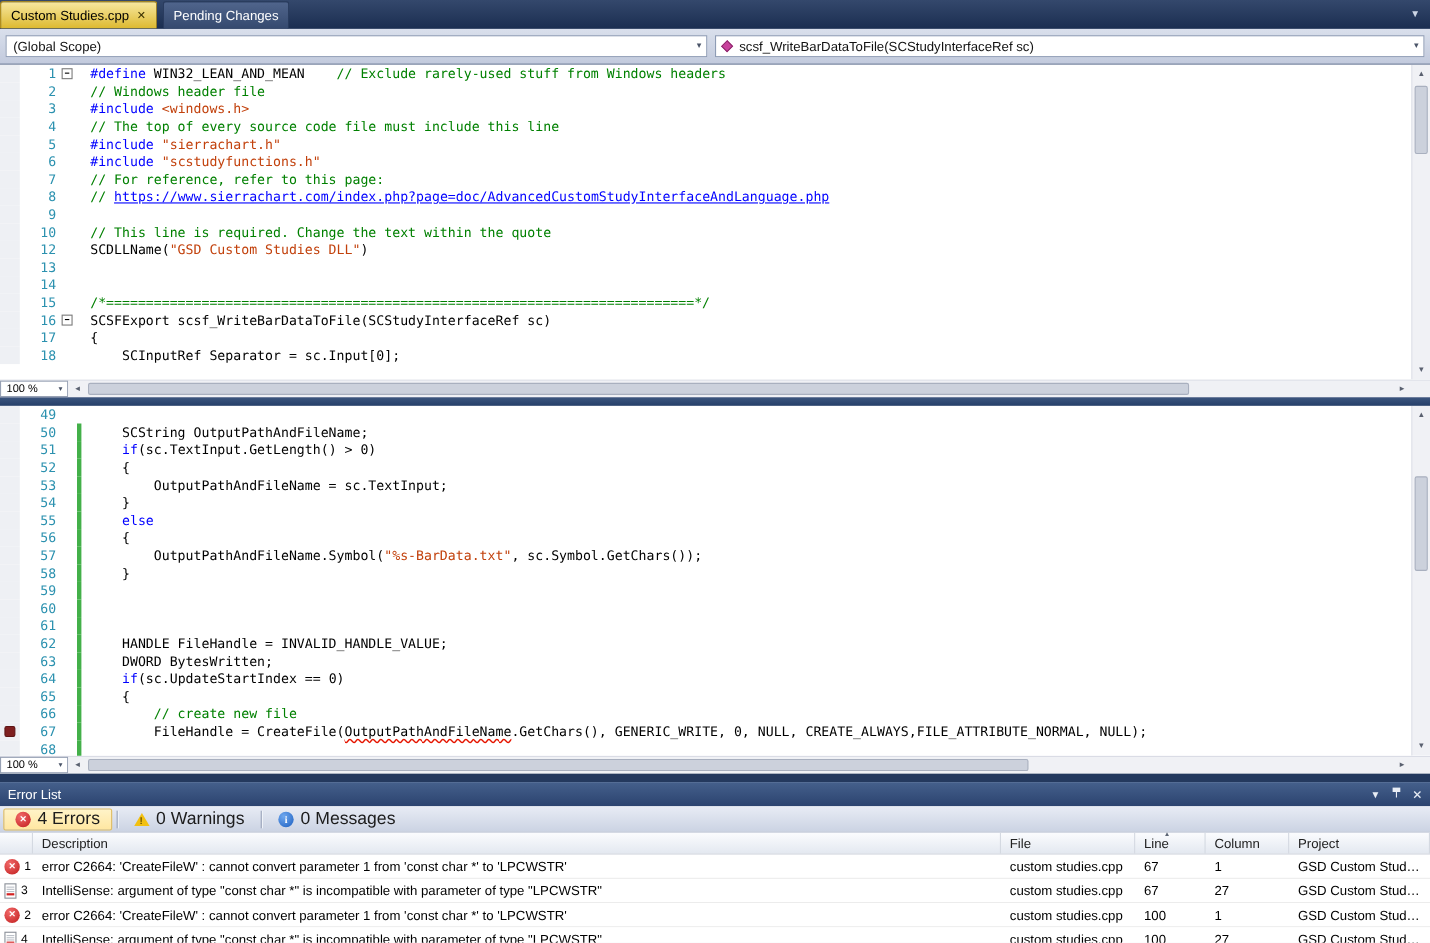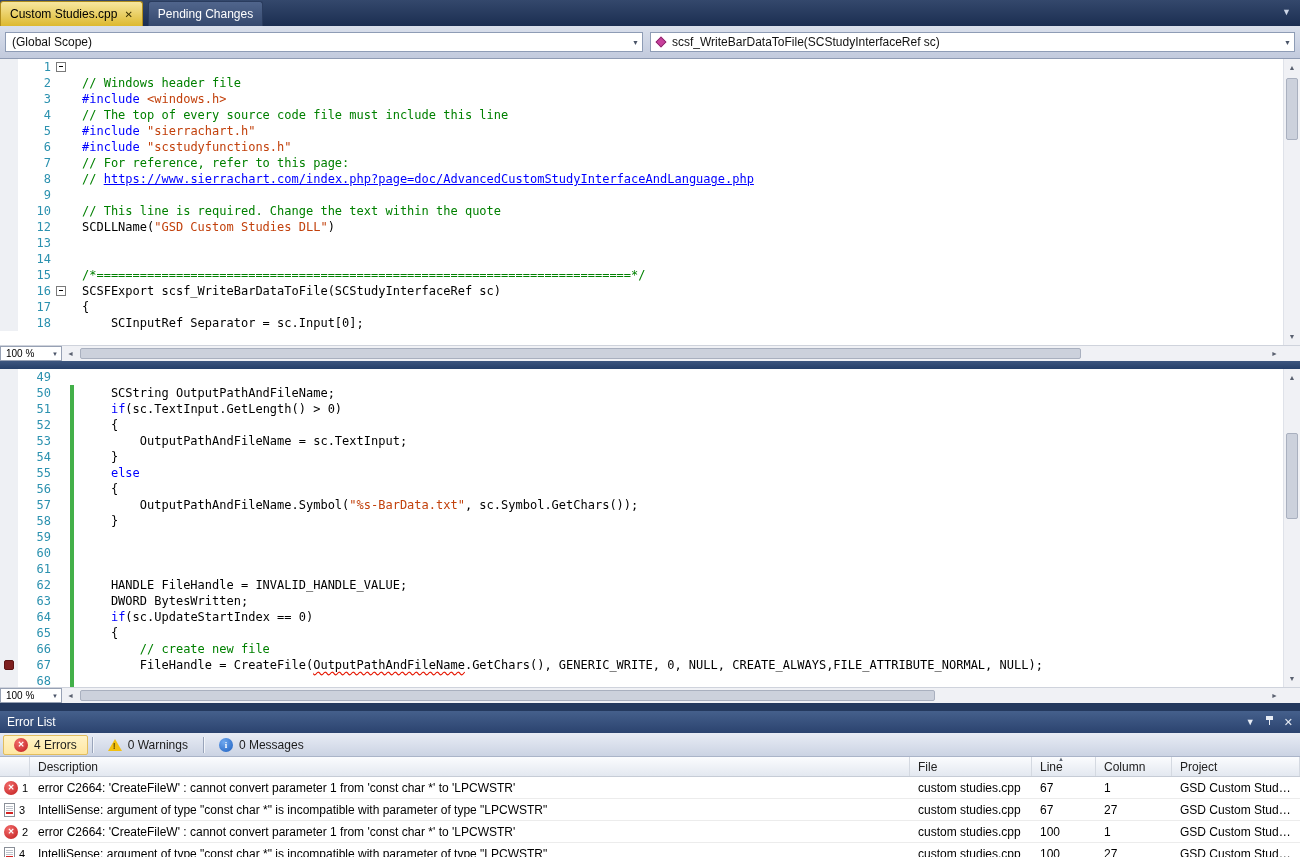--- a/index.html
+++ b/index.html
@@ -66,21 +66,21 @@
 
   
   .errorlist { height:155px; background:#fff; display:flex; flex-direction:column; }
   .el-title { height:22px; background:linear-gradient(#45608c,#2b436f); color:#fff; display:flex; align-items:center; padding:0 7px; font-size:12px; }
   .el-title-btns { margin-left:auto; display:flex; align-items:center; gap:10px; }
   .tbico { color:#e8edf5; font-size:9px; cursor:default; }
   .pin-shape { position:relative; width:9px; height:12px; display:inline-block; }
   .pin-shape::before { content:""; position:absolute; left:1px; top:1px; width:7px; height:4px; background:#e8edf5; }
   .pin-shape::after { content:""; position:absolute; left:4px; top:5px; width:1px; height:5px; background:#e8edf5; }
   .el-toolbar { height:24px; background:linear-gradient(#e8ecf5,#cbd3e3); border-bottom:1px solid #aab4c8; display:flex; align-items:center; padding:0 3px; }
-  .el-filter { height:20px; display:flex; align-items:center; gap:6px; padding:0 10px; font-size:12px; color:#1c1c1c; border:1px solid transparent; border-radius:2px; }
+  .el-filter { height:20px; display:flex; align-items:center; gap:6px; padding:0 10px; font-size:16px; color:#1c1c1c; border:1px solid transparent; border-radius:2px; }
   .el-filter.pressed { background:linear-gradient(#fff3c8,#ffe7a2); border-color:#e2bd5e; }
   .el-sep { width:1px; height:16px; background:#99a4ba; box-shadow:1px 0 0 #f2f5fa; margin:0 4px; }
 
   .icon-error { width:14px; height:14px; border-radius:50%; background:radial-gradient(circle at 35% 30%, #f26a6a, #c01d1d); position:relative; flex:none; }
   .icon-error::after { content:"\2715"; position:absolute; inset:0; display:flex; align-items:center; justify-content:center; color:#fff; font-size:8px; font-weight:bold; }
   .icon-warning { width:0; height:0; border-left:7px solid transparent; border-right:7px solid transparent; border-bottom:12px solid #f2c011; position:relative; flex:none; margin-top:1px; }
   .icon-warning::after { content:"!"; position:absolute; left:-2px; top:2px; font-size:9px; font-weight:bold; color:#6b5200; }
   .icon-message { width:14px; height:14px; border-radius:50%; background:radial-gradient(circle at 35% 30%, #6fa8ef, #1c5fc0); position:relative; flex:none; }
   .icon-message::after { content:"i"; position:absolute; inset:0; display:flex; align-items:center; justify-content:center; color:#fff; font-size:9px; font-weight:bold; font-family:"Liberation Serif",serif; }
   .icon-intellisense { width:11px; height:14px; background:#fff; border:1px solid #8a8f98; position:relative; flex:none; }
@@ -121,21 +121,21 @@
     <div class="combo member-combo">
       <span class="method-icon"></span>
       <span>scsf_WriteBarDataToFile(SCStudyInterfaceRef sc)</span>
       <span class="combo-arrow">▼</span>
     </div>
   </div>
 
   <div class="pane pane-top">
     <div class="code-area">
       <div class="code-lines">
-          <div class="code-row"><span class="bp-margin"></span><span class="ln">1</span><span class="fold-margin"><span class="fold-box"></span></span><span class="chg"></span></div>
+          <div class="code-row"><span class="bp-margin"></span><span class="ln">1</span><span class="fold-margin"><span class="fold-box"></span></span><span class="chg"></span><span class="code-text"><span class="tk-k">#define</span><span class="tk-p"> WIN32_LEAN_AND_MEAN    </span><span class="tk-c">// Exclude rarely-used stuff from Windows headers</span></span></div>
           <div class="code-row"><span class="bp-margin"></span><span class="ln">2</span><span class="fold-margin"></span><span class="chg"></span><span class="code-text"><span class="tk-c">// Windows header file</span></span></div>
           <div class="code-row"><span class="bp-margin"></span><span class="ln">3</span><span class="fold-margin"></span><span class="chg"></span><span class="code-text"><span class="tk-k">#include</span><span class="tk-p"> </span><span class="tk-s">&lt;windows.h&gt;</span></span></div>
           <div class="code-row"><span class="bp-margin"></span><span class="ln">4</span><span class="fold-margin"></span><span class="chg"></span><span class="code-text"><span class="tk-c">// The top of every source code file must include this line</span></span></div>
           <div class="code-row"><span class="bp-margin"></span><span class="ln">5</span><span class="fold-margin"></span><span class="chg"></span><span class="code-text"><span class="tk-k">#include</span><span class="tk-p"> </span><span class="tk-s">"sierrachart.h"</span></span></div>
           <div class="code-row"><span class="bp-margin"></span><span class="ln">6</span><span class="fold-margin"></span><span class="chg"></span><span class="code-text"><span class="tk-k">#include</span><span class="tk-p"> </span><span class="tk-s">"scstudyfunctions.h"</span></span></div>
           <div class="code-row"><span class="bp-margin"></span><span class="ln">7</span><span class="fold-margin"></span><span class="chg"></span><span class="code-text"><span class="tk-c">// For reference, refer to this page:</span></span></div>
           <div class="code-row"><span class="bp-margin"></span><span class="ln">8</span><span class="fold-margin"></span><span class="chg"></span><span class="code-text"><span class="tk-c">// </span><span class="tk-u">https://www.sierrachart.com/index.php?page=doc/AdvancedCustomStudyInterfaceAndLanguage.php</span></span></div>
           <div class="code-row"><span class="bp-margin"></span><span class="ln">9</span><span class="fold-margin"></span><span class="chg"></span><span class="code-text"></span></div>
           <div class="code-row"><span class="bp-margin"></span><span class="ln">10</span><span class="fold-margin"></span><span class="chg"></span><span class="code-text"><span class="tk-c">// This line is required. Change the text within the quote</span></span></div>
           <div class="code-row"><span class="bp-margin"></span><span class="ln">12</span><span class="fold-margin"></span><span class="chg"></span><span class="code-text"><span class="tk-p">SCDLLName(</span><span class="tk-s">"GSD Custom Studies DLL"</span><span class="tk-p">)</span></span></div>

